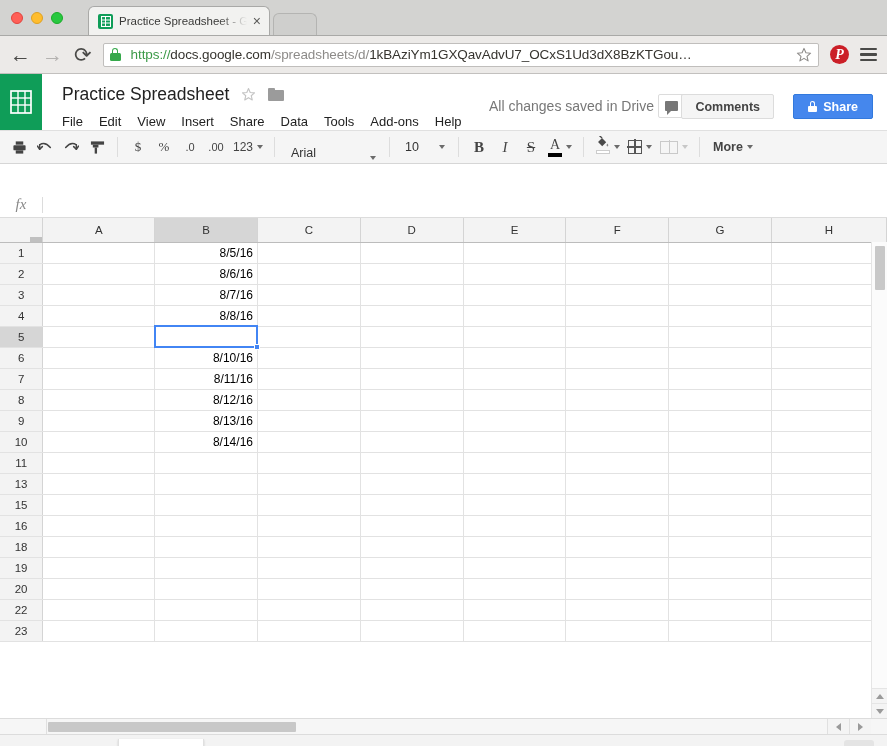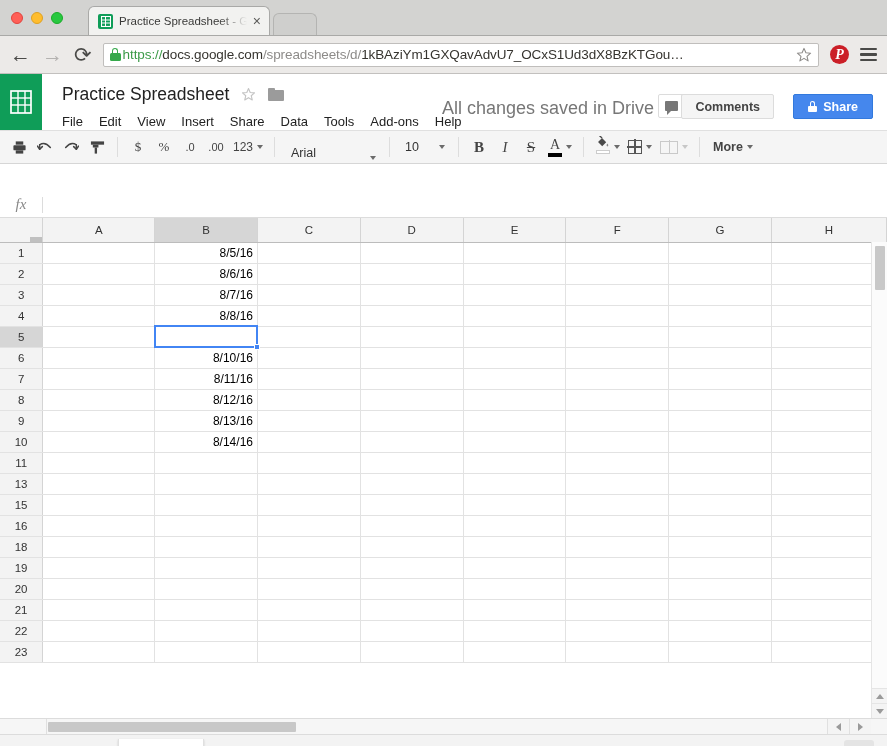--- a/index.html
+++ b/index.html
@@ -54,21 +54,21 @@
     height: 38px; background: #eceae8;
     border-bottom: 1px solid #c2c0be;
     display: flex; align-items: center; padding: 0 10px; gap: 11px;
   }
   .nav-btn { font-size: 21px; color: #4a4a48; line-height: 1;
     display:flex; align-items:center; }
   .nav-btn.dis { color: #b4b2b0; }
   .omnibox {
     flex: 1 1 auto; height: 24px; background: #fff;
     border: 1px solid #c0bebc; border-radius: 2px;
-    display: flex; align-items: center; padding: 0 6px; gap: 2px;
+    display: flex; align-items: center; padding: 0 6px; gap: 10px;
     min-width: 0;
   }
   .lock { width: 11px; height: 13px; position: relative; flex: 0 0 auto; }
   .lock .body { position: absolute; bottom: 0; width: 11px; height: 8px;
     background: #36a94b; border-radius: 1.5px; }
   .lock .shackle { position: absolute; top: 0; left: 2.5px;
     width: 6px; height: 6px; border: 1.7px solid #36a94b;
     border-bottom: none; border-radius: 3px 3px 0 0; }
   .url { font-size: 13.5px; white-space: nowrap; overflow: hidden;
     flex: 1 1 auto; min-width: 0; letter-spacing: -0.1px; }
@@ -94,21 +94,21 @@
   .t-folder { width: 16px; height: 13px; position: relative; }
   .t-folder .tabtop { position: absolute; top: 0; left: 0; width: 7px;
     height: 3px; background: #9b9b9b; border-radius: 1px 1px 0 0; }
   .t-folder .bdy { position: absolute; top: 2.5px; left: 0; width: 16px;
     height: 10.5px; background: #9b9b9b; border-radius: 1px; }
   .menubar { display: flex; gap: 0; margin-top: 5px; }
   .menu-item { font-size: 13px; color: #222; padding: 3px 8px; cursor: default; }
   .menu-item:first-child { padding-left: 0; }
 
   .save-status { position: absolute; right: 233px; top: 24px;
-    font-size: 18px; color: #777; white-space: nowrap; }
+    font-size: 14px; color: #777; white-space: nowrap; }
   .cmt-icon-btn { position: absolute; right: 203px; top: 20px;
     width: 26px; height: 24px; border: 1px solid #dcdcdc; background: #fff;
     border-radius: 2px; display: flex; align-items: center; justify-content: center; }
   .cmt-bub { width: 13px; height: 10px; background: #777; border-radius: 1px;
     position: relative; }
   .cmt-bub:after { content: ""; position: absolute; left: 2px; top: 10px;
     border-left: 4px solid #777; border-bottom: 4px solid transparent; }
   .btn-comments { position: absolute; right: 113px; top: 20px;
     height: 25px; padding: 0 13px; background: #f5f5f5;
     border: 1px solid #dcdcdc; border-radius: 2px;
@@ -648,31 +648,20 @@
             <td class="cell"></td>
             <td class="cell"></td>
             <td class="cell"></td>
             <td class="cell"></td>
             <td class="cell"></td>
             <td class="cell"></td>
             <td class="cell"></td>
             <td class="cell"></td>
           </tr>
           <tr>
-            <th class="rowh">21</th>
-            <td class="cell"></td>
-            <td class="cell"></td>
-            <td class="cell"></td>
-            <td class="cell"></td>
-            <td class="cell"></td>
-            <td class="cell"></td>
-            <td class="cell"></td>
-            <td class="cell"></td>
-          </tr>
-          <tr>
             <th class="rowh">22</th>
             <td class="cell"></td>
             <td class="cell"></td>
             <td class="cell"></td>
             <td class="cell"></td>
             <td class="cell"></td>
             <td class="cell"></td>
             <td class="cell"></td>
             <td class="cell"></td>
           </tr>

